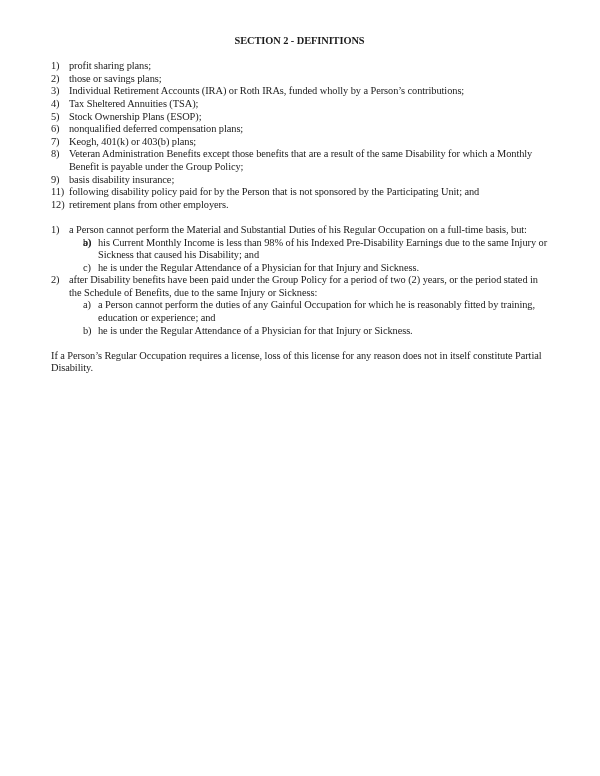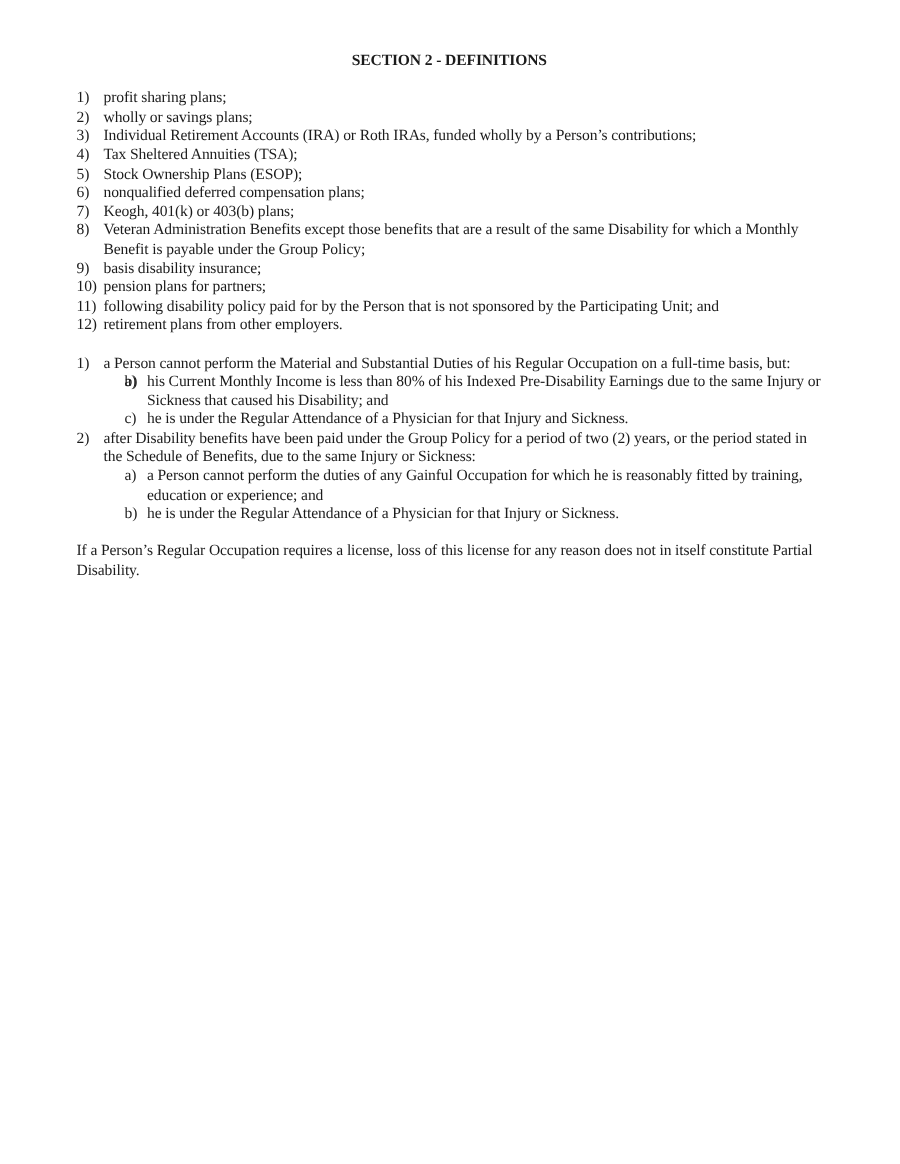--- a/index.html
+++ b/index.html
@@ -68,21 +68,21 @@
     <div class="title">SECTION 2 - DEFINITIONS</div>
 
 
     <div>
       <div class="li">
         <span class="num">1)</span>
         <span>profit sharing plans;</span>
       </div>
       <div class="li">
         <span class="num">2)</span>
-        <span>wholly or savings plans;</span>
+        <span>those or savings plans;</span>
       </div>
       <div class="li">
         <span class="num">3)</span>
         <span>Individual Retirement Accounts (IRA) or Roth IRAs, funded wholly by a Person’s contributions;</span>
       </div>
       <div class="li">
         <span class="num">4)</span>
         <span>Tax Sheltered Annuities (TSA);</span>
       </div>
       <div class="li">
@@ -99,44 +99,40 @@
       </div>
       <div class="li">
         <span class="num">8)</span>
         <span>Veteran Administration Benefits except those benefits that are a result of the same Disability for which a Monthly Benefit is payable under the Group Policy;</span>
       </div>
       <div class="li">
         <span class="num">9)</span>
         <span>basis disability insurance;</span>
       </div>
       <div class="li">
-        <span class="num">10)</span>
-        <span>pension plans for partners;</span>
-      </div>
-      <div class="li">
         <span class="num">11)</span>
         <span>following disability policy paid for by the Person that is not sponsored by the Participating Unit; and</span>
       </div>
       <div class="li">
         <span class="num">12)</span>
         <span>retirement plans from other employers.</span>
       </div>
     </div>
 
     <div class="section-gap">
 
       <div class="li">
         <span class="num">1)</span>
         <div>a Person cannot perform the Material and Substantial Duties of his Regular Occupation on a full-time basis, but:</div>
         <div class="sub">
           <span class="num">a)</span>
         </div>
         <div class="sub">
           <span class="num">b)</span>
-          <span>his Current Monthly Income is less than 80% of his Indexed Pre-Disability Earnings due to the same Injury or Sickness that caused his Disability; and</span>
+          <span>his Current Monthly Income is less than 98% of his Indexed Pre-Disability Earnings due to the same Injury or Sickness that caused his Disability; and</span>
         </div>
         <div class="sub">
           <span class="num">c)</span>
           <span>he is under the Regular Attendance of a Physician for that Injury and Sickness.</span>
         </div>
       </div>
 
       <div class="li">
         <span class="num">2)</span>
         <div>after Disability benefits have been paid under the Group Policy for a period of two (2) years, or the period stated in the Schedule of Benefits, due to the same Injury or Sickness:</div>

